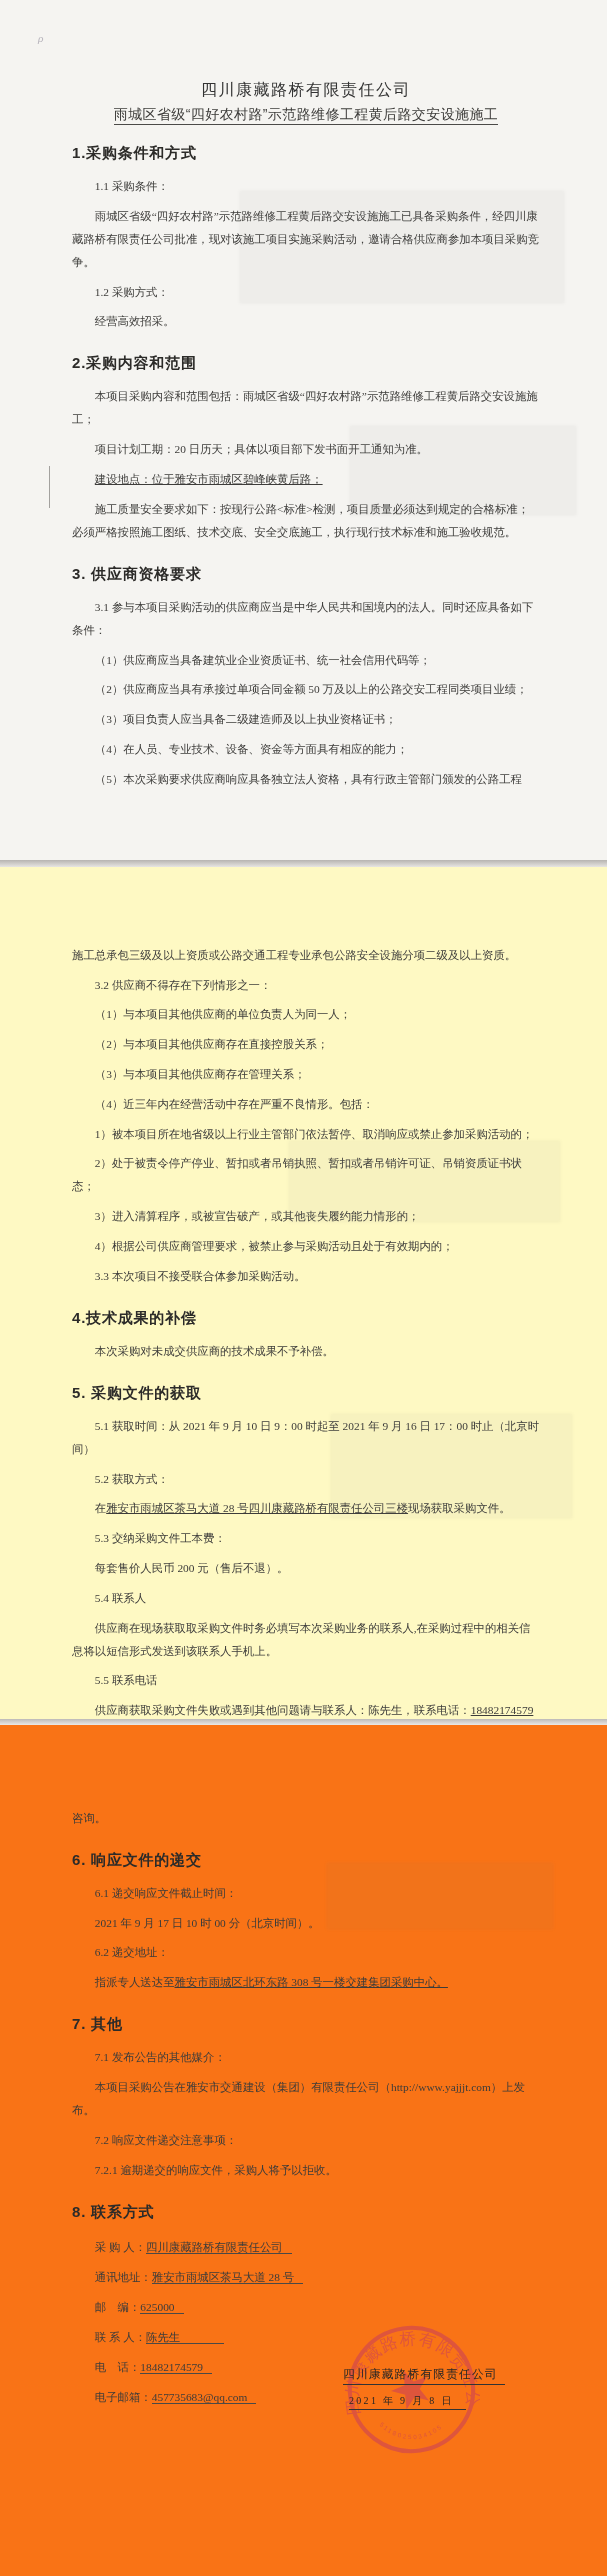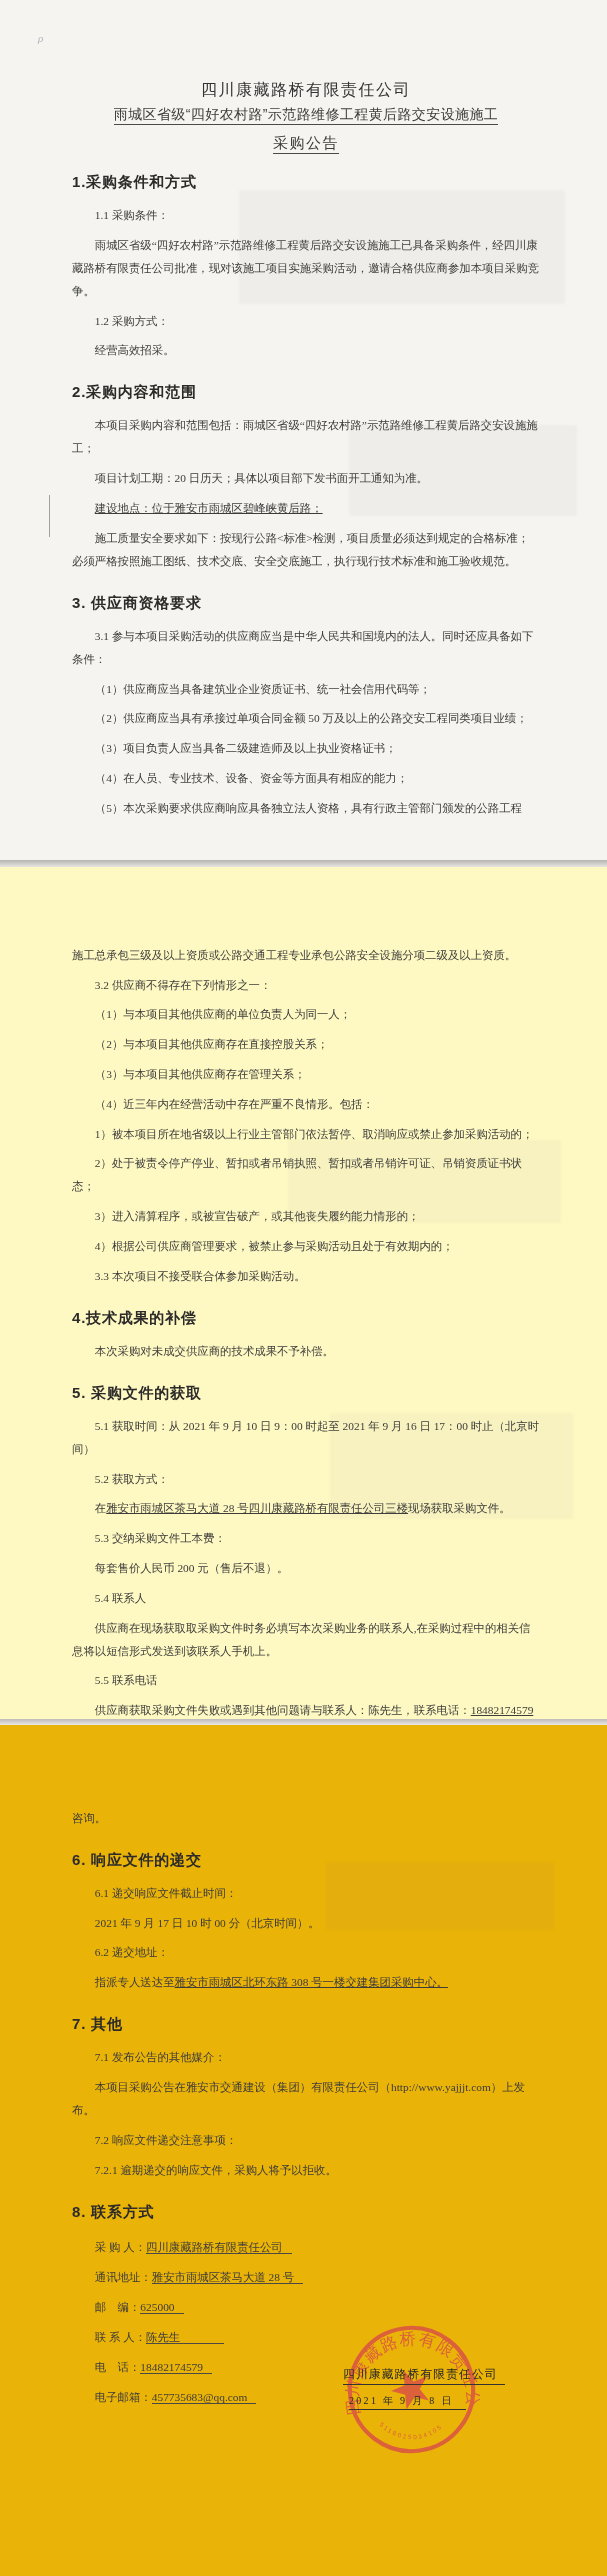--- a/index.html
+++ b/index.html
@@ -10,21 +10,21 @@
     color:#3d3c3a;
   }
   .page {
     position:relative;
     box-sizing:border-box;
     padding:0 67px 0 72px;
     overflow:hidden;
   }
   .page1 { height:860px; background:#f5f4f1; }
   .page2 { height:852px; background:#fef9c3; }
-  .page3 { height:851px; background:#eab308; }
+  .page3 { height:851px; background:#f97316; }
   .page-gap { height:6.8px; background:linear-gradient(#b7b4b1,#e7e5e2); }
   .page-gap2 { height:6px; background:linear-gradient(#bdbab7,#eae8e6); }
 
   p { font-size:11.4px; line-height:23px; margin:6.8px 0; text-indent:2em; }
   p.noind { text-indent:0; }
   h2 {
     font-family:"Liberation Sans", sans-serif;
     font-size:15px; font-weight:700; color:#2c2b29;
     letter-spacing:0.8px; margin:21px 0 12px; text-indent:0;
   }
@@ -83,21 +83,20 @@
 <body>
 
 <div class="page page1">
   <span class="corner-mark">ρ</span>
   <div class="bleed" style="right:42px; top:190px; width:326px; height:114px;"></div>
   <div class="bleed" style="right:30px; top:425px; width:228px; height:91px;"></div>
 
   <div class="title-block">
     <div class="title-company">四川康藏路桥有限责任公司</div>
     <div class="title-project"><span class="u">雨城区省级“四好农村路”示范路维修工程黄后路交安设施施工</span></div>
-    <div class="title-doctype"><span class="u">采购公告</span></div>
   </div>
 
   <h2 class="first-h">1.采购条件和方式</h2>
   <p>1.1 采购条件：</p>
   <p>雨城区省级“四好农村路”示范路维修工程黄后路交安设施施工已具备采购条件，经四川康藏路桥有限责任公司批准，现对该施工项目实施采购活动，邀请合格供应商参加本项目采购竞争。</p>
   <p>1.2 采购方式：</p>
   <p>经营高效招采。</p>
 
   <h2>2.采购内容和范围</h2>
   <p>本项目采购内容和范围包括：雨城区省级“四好农村路”示范路维修工程黄后路交安设施施工；</p>

